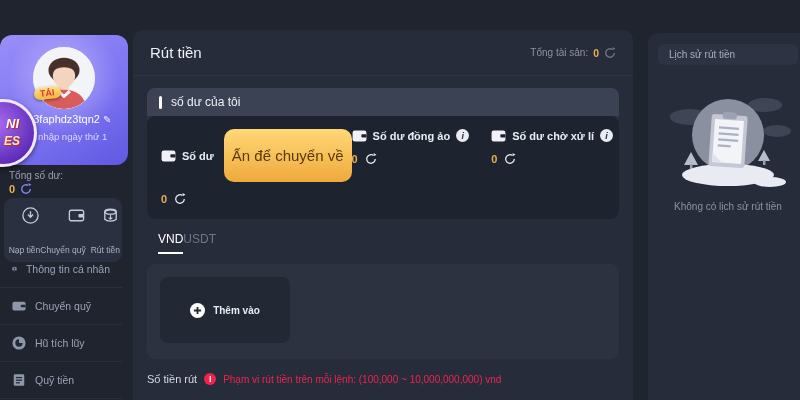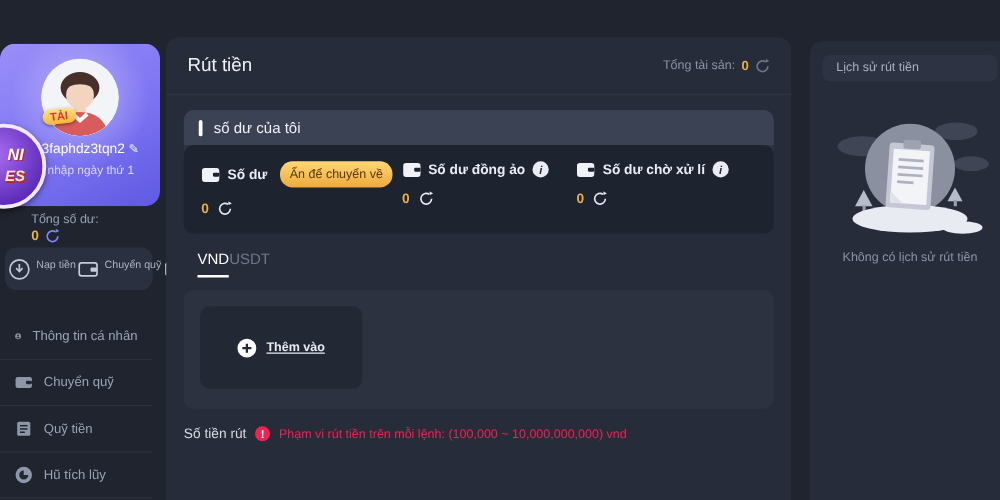--- a/index.html
+++ b/index.html
@@ -27,28 +27,28 @@
     box-shadow:0 1px 3px rgba(0,0,0,.45); }
   .promo-circle { position:absolute; left:-31px; top:99px; z-index:5;
     width:68px; height:68px; border-radius:50%; border:3px solid #f3e6ff;
     background:radial-gradient(circle at 40% 35%, #a86bf0, #5c2bb8 75%);
     box-shadow:0 2px 5px rgba(0,0,0,.5); overflow:hidden; }
   .promo-line1 { position:absolute; left:34px; top:14px; color:#fff; font-weight:bold;
     font-size:13px; text-shadow:1px 1px 0 #c02626; font-style:italic; }
   .promo-line2 { position:absolute; left:32px; top:32px; color:#ffe9a8; font-weight:bold;
     font-size:12px; text-shadow:1px 1px 0 #c02626; font-style:italic; }
 
-  .total-block { position:absolute; left:9px; top:170px;margin-left:16px; }
+  .total-block { position:absolute; left:9px; top:170px; }
   .total-label { color:#98a0b3; font-size:10px; }
   .total-value-row { display:flex; align-items:center; gap:5px; margin-top:2px; }
   .total-value { color:#e9b04a; font-size:11px; font-weight:bold; }
 
   .actions { position:absolute; left:4px; top:198px; width:118px;
     background:#2b3040; border-radius:9px; display:flex; padding:8px 2px 7px; }
-  .action { flex:1; display:flex; flex-direction:row; align-items:flex-start; gap:4px;
+  .action { flex:1; display:flex; flex-direction:column; align-items:flex-end; gap:20px;
     cursor:pointer; }
   .action-label { color:#aab2c4; font-size:8.5px; white-space:nowrap; }
 
   .menu { position:absolute; left:0; top:251px; width:122px; }
   .menu-item { display:flex; align-items:center; gap:9px; padding:0 12px;
     height:37px; border-bottom:1px solid rgba(255,255,255,.055);
     color:#9aa3b6; font-size:10.5px; cursor:pointer; white-space:nowrap; }
 
   
   .main { position:absolute; left:133px; top:30px; width:500px; height:370px;
@@ -66,21 +66,21 @@
   .accent-bar { width:3px; height:13px; background:#ffffff; border-radius:2px; }
   .section-title { color:#eef1f6; font-size:12px; }
 
   .balance-cards { margin:0; background:#1e2330; border-radius:8px;
     padding:13px 14px 14px; display:flex; }
   .bcard { display:flex; flex-direction:column; }
   .bcard1 { flex:1.25; } .bcard2 { flex:1.05; } .bcard3 { flex:1; }
   .bcard-top { display:flex; align-items:center; gap:6px; }
   .bcard-label { color:#e9ecf3; font-size:11px; font-weight:bold; white-space:nowrap; }
   .gold-badge { background:linear-gradient(#ffd876,#efa93c); color:#59390a;
-    font-size:10px; padding:5px 8px; border-radius:10px; margin-left:4px;
+    font-size:15px; padding:18px 8px; border-radius:10px; margin-left:4px;
     white-space:nowrap; cursor:pointer; }
   .info-icon { width:13px; height:13px; border-radius:50%; background:#e9ecf3;
     color:#262b38; font-size:9px; font-weight:bold; display:flex; align-items:center;
     justify-content:center; margin-left:auto; margin-right:22px; cursor:pointer;
     font-style:italic; }
   .bcard-val-row { display:flex; align-items:center; gap:7px; margin-top:11px; }
   .bcard-val { color:#e9b04a; font-size:11px; font-weight:bold; }
 
   .method-bar { margin-top:13px; background:#1d212d; padding:6px 13px;
     display:flex; align-items:center; gap:9px; }
@@ -91,21 +91,21 @@
   .tabs { display:flex; padding:13px 0 0 25px; }
   .tab { font-size:12px; color:#6f7789; padding-bottom:6px; cursor:pointer; }
   .tab.active { color:#ffffff; border-bottom:2px solid #ffffff; }
 
   .cards-panel { margin:10px 14px 0; background:#2c3240; border-radius:8px;
     padding:13px; height:95px; }
   .add-card { width:130px; height:66px; background:#232835; border-radius:8px;
     display:flex; align-items:center; justify-content:center; gap:8px; cursor:pointer; }
   .plus-circle { width:15px; height:15px; border-radius:50%; background:#ffffff;
     display:flex; align-items:center; justify-content:center; }
-  .add-label { color:#e9ecf3; font-size:10px; font-weight:bold;text-decoration:underline; }
+  .add-label { color:#e9ecf3; font-size:10px; font-weight:bold; }
 
   .amount-row { margin:14px 14px 0; display:flex; align-items:center; gap:7px; }
   .amount-label { color:#d6dae3; font-size:11px; }
   .warn-icon { width:12px; height:12px; border-radius:50%; background:#f0224f;
     color:#fff; font-size:9px; font-weight:bold; text-align:center; line-height:12px;
     flex:none; }
   .warn-text { color:#f0224f; font-size:10px; white-space:nowrap; }
 
   
   .history { position:absolute; left:648px; top:33px; width:160px; height:367px;
@@ -201,33 +201,33 @@
     </div>
     <div class="menu-item">
       <svg width="14" height="14" viewBox="0 0 16 16">
         <rect x="0.5" y="3" width="15" height="10" rx="2" fill="#8e97aa"></rect>
         <rect x="10" y="6.5" width="5.5" height="3" rx="1" fill="#232734"></rect>
       </svg>
       <span>Chuyển quỹ</span>
     </div>
     <div class="menu-item">
       <svg width="14" height="14" viewBox="0 0 16 16">
+        <circle cx="8" cy="8" r="7.5" fill="#8e97aa"></circle>
+        <path d="M8 3.8 a4.2 4.2 0 1 0 4.2 4.2 l-4.2 0 z" fill="#232734"></path>
+      </svg>
+      <span>Hũ tích lũy</span>
+    </div>
+    <div class="menu-item">
+      <svg width="14" height="14" viewBox="0 0 16 16">
         <rect x="2" y="1.5" width="12" height="13" rx="1.5" fill="#8e97aa"></rect>
         <rect x="4.5" y="4.5" width="7" height="1.4" fill="#232734"></rect>
         <rect x="4.5" y="7.5" width="7" height="1.4" fill="#232734"></rect>
         <rect x="4.5" y="10.5" width="4.5" height="1.4" fill="#232734"></rect>
       </svg>
       <span>Quỹ tiền</span>
-    </div>
-    <div class="menu-item">
-      <svg width="14" height="14" viewBox="0 0 16 16">
-        <circle cx="8" cy="8" r="7.5" fill="#8e97aa"></circle>
-        <path d="M8 3.8 a4.2 4.2 0 1 0 4.2 4.2 l-4.2 0 z" fill="#232734"></path>
-      </svg>
-      <span>Hũ tích lũy</span>
     </div>
   </div>
 </div>
 
 <div class="main">
 
   <div class="main-header">
     <div class="main-title">Rút tiền</div>
     <div class="assets">
       <span>Tổng tài sản:</span>

